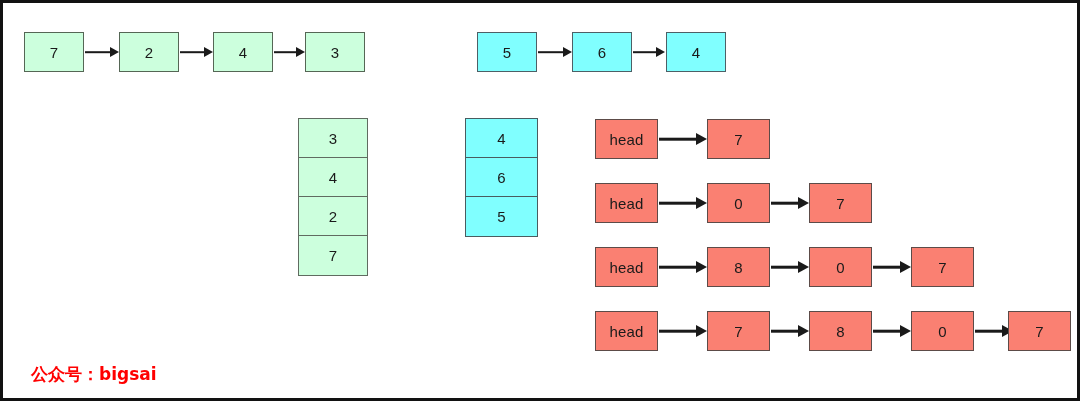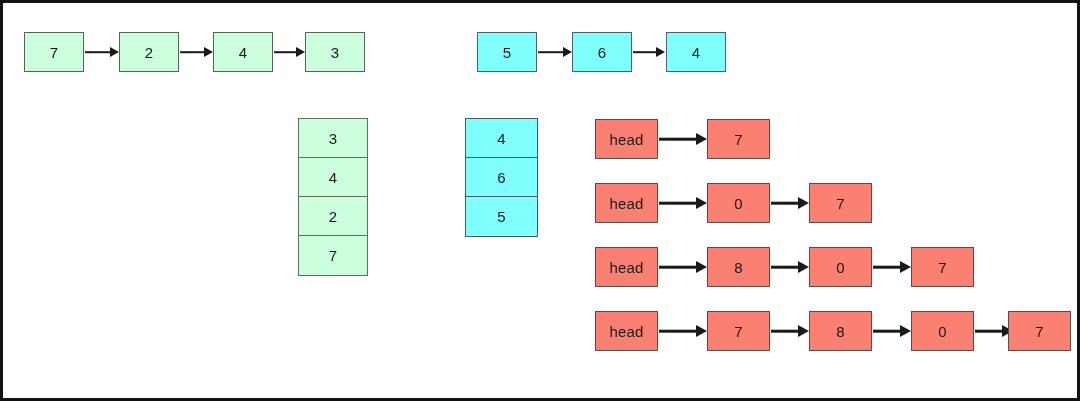--- a/index.html
+++ b/index.html
@@ -184,14 +184,15 @@
     <div class="shaft" style="width:27px;"></div>
     <div class="headtip" style="left:27px;"></div>
   </div>
   <div class="node red" style="left:908px; top:308px; width:63px; height:40px;">0</div>
   <div class="arrow thick" style="left:972px; top:328px; width:38px;">
     <div class="shaft" style="width:27px;"></div>
     <div class="headtip" style="left:27px;"></div>
   </div>
   <div class="node red" style="left:1005px; top:308px; width:63px; height:40px;">7</div>
 
+  <div id="watermark" style="left:28px; top:360px;">公众号：bigsai</div>
 
 </div>
 
 </body></html>

